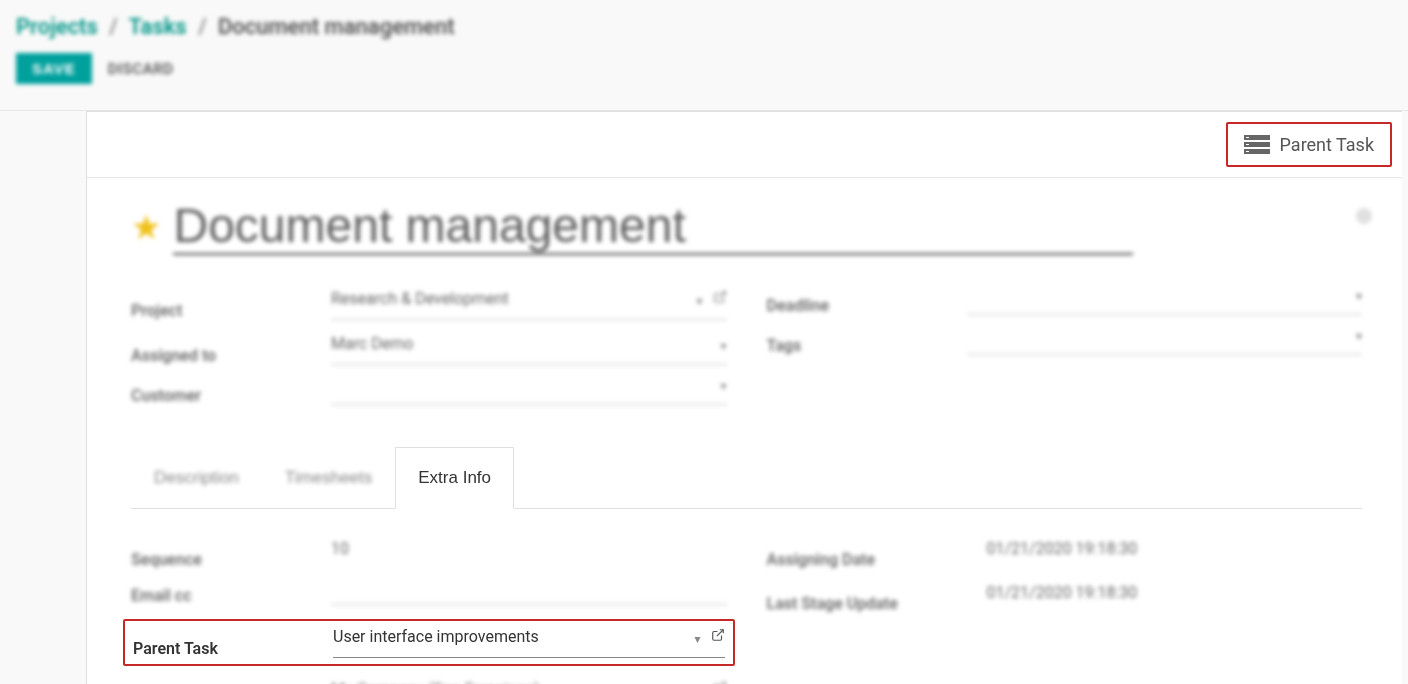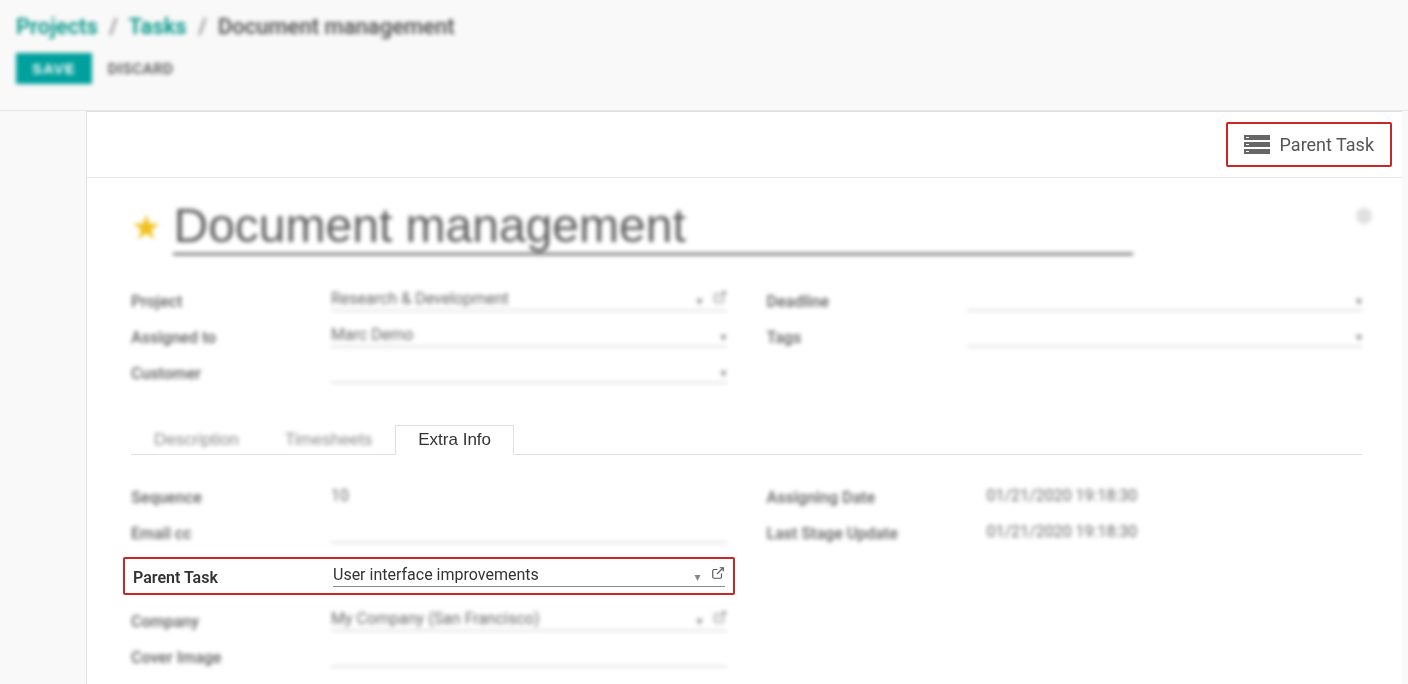--- a/index.html
+++ b/index.html
@@ -20,25 +20,25 @@
   .parent-task-btn svg { flex: none; }
   .parent-task-btn span { font-size: 18px; color: #555; }
   .title-row { display: flex; align-items: center; gap: 12px; padding: 20px 40px 4px 44px; position: relative; }
   .star { color: #f0c11a; font-size: 34px; line-height: 1; }
   .title-input { font-size: 48px; color: #5e5e5e; border: none; border-bottom: 2px solid #444; flex: 1; max-width: 960px; font-weight: 500; }
   .kanban-dot { position: absolute; right: 30px; top: 30px; width: 16px; height: 16px; border-radius: 50%; background: #e0e0e0; }
   .fields { display: flex; padding: 30px 40px 0 44px; gap: 40px; }
   .col { flex: 1; }
   .field-row { display: flex; align-items: flex-end; margin-bottom: 14px; }
   .label { width: 200px; color: #6c6c6c; font-size: 16px; font-weight: 600; }
-  .value { flex: 1; border-bottom: 1px solid #c4c4c4; color: #666; font-size: 16px; padding-bottom: 2px; position: relative; display: flex; align-items: flex-end; min-height: 22px; }
+  .value { flex: 1; border-bottom: 1px solid #c4c4c4; color: #666; font-size: 16px; padding-bottom: 11px; position: relative; display: flex; align-items: flex-end; min-height: 22px; }
   .caret { color: #888; font-size: 12px; margin-left: auto; }
   .ext-icon { color: #777; margin-left: 10px; flex: none; }
   .tabs { display: flex; margin: 28px 40px 0 44px; border-bottom: 1px solid #e0e0e0; }
-  .tab { padding: 4px 22px; font-size: 17px; color: #888; border: 1px solid transparent; border-bottom: none; background: none; }
+  .tab { padding: 20px 22px; font-size: 17px; color: #888; border: 1px solid transparent; border-bottom: none; background: none; }
   .tab.active { color: #333; border-color: #e0e0e0; border-bottom: 1px solid #fff; margin-bottom: -1px; background: #fff; }
   .tab-body { padding: 30px 40px 10px 44px; display: flex; gap: 40px; }
   .tab-col { flex: 1; }
   .highlight-row { border: 2px solid #c62828; border-radius: 2px; padding: 6px 8px; margin-left: -8px; margin-right: -8px; }
   .highlight-row .label, .highlight-row .value { color: #333; filter: none; }
   .value span:first-child { flex: 1; }
   .txt-dark { color: #333; }
 </style>
 </head>
 <body>

